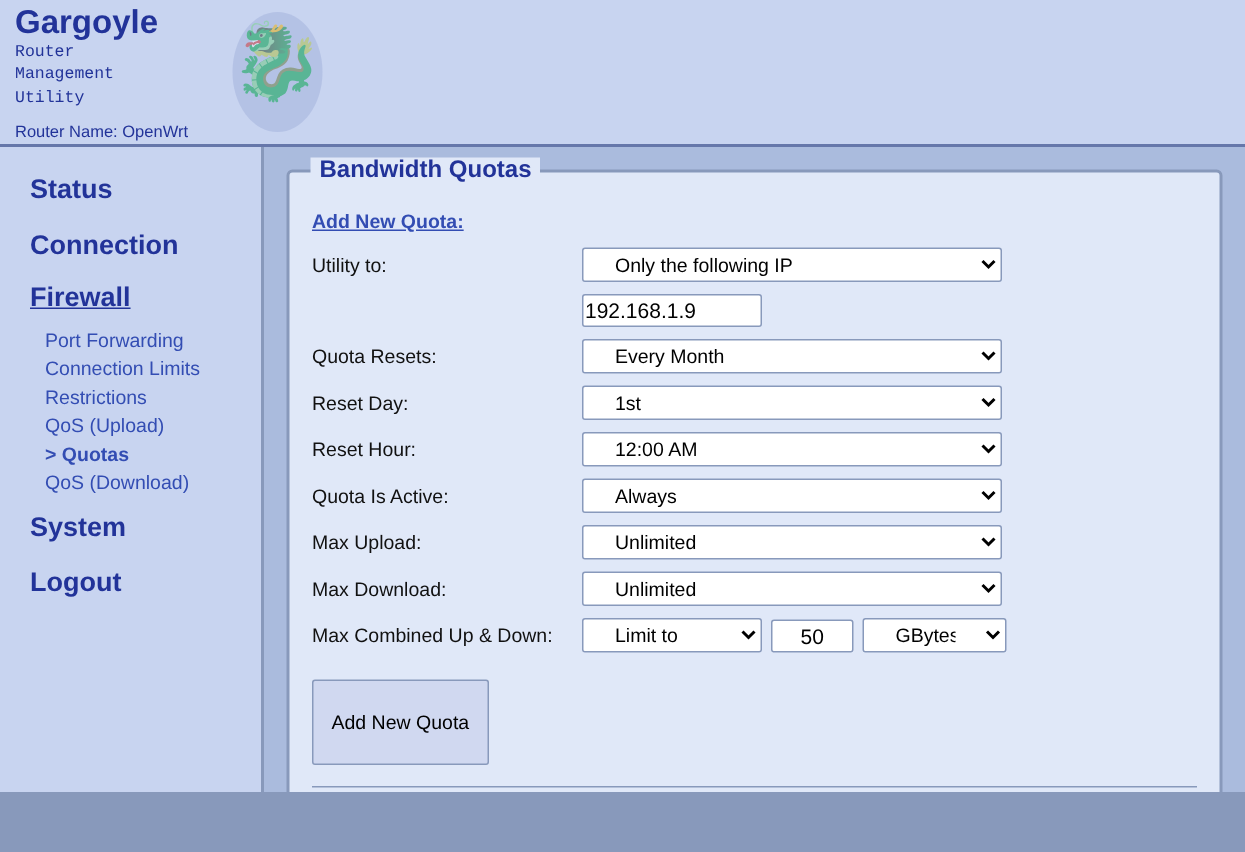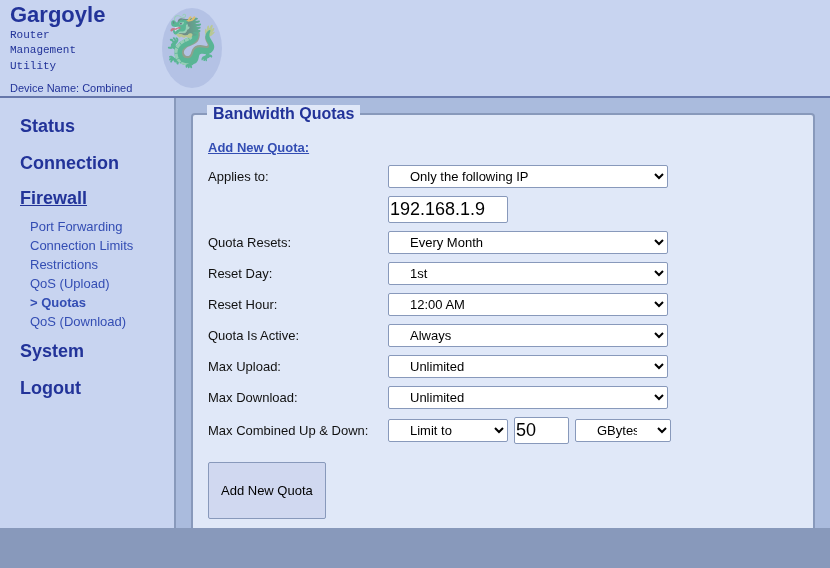--- a/index.html
+++ b/index.html
@@ -132,31 +132,31 @@
       border: 1px solid #8899bb;
       background: white;
       font-size: 13px;
       border-radius: 2px;
       cursor: pointer;
     }
     input[type="text"] {
       width: 120px;
       padding: 2px 1px;
       border: 1px solid #8899bb;
-      font-size: 18px;
+      font-size: 14px;
       border-radius: 2px;
     }
 
     .combined-row {
       display: flex;
       align-items: center;
       gap: 6px;
     }
     .combined-row select { width: 120px; }
-    .combined-row input[type="text"] { width: 60px; }
+    .combined-row input[type="text"] { width: 60px; text-align: center; }
     .combined-row select.unit { width: 80px; }
 
     .add-quota-btn {
       margin-top: 10px;
       padding: 20px 12px;
       background: #d0d8f0;
       border: 1px solid #8899bb;
       font-size: 13px;
       cursor: pointer;
       border-radius: 2px;
@@ -200,21 +200,21 @@
 <body>
 
 <div class="header">
   <div class="header-text">
     <div class="header-title">Gargoyle</div>
     <div class="header-sub">
       <div>Router</div>
       <div>Management</div>
       <div>Utility</div>
     </div>
-    <div class="header-device">Device Name: Combined</div>
+    <div class="header-device">Router Name: OpenWrt</div>
   </div>
 
   <svg class="dragon-icon" viewBox="0 0 80 100" xmlns="http://www.w3.org/2000/svg">
     <ellipse cx="40" cy="50" rx="30" ry="40" fill="#8899cc" opacity="0.3"></ellipse>
     <text x="40" y="60" text-anchor="middle" font-size="50" fill="#334db3" opacity="0.5">🐉</text>
   </svg>
 </div>
 
 <div class="layout">
 
@@ -236,21 +236,21 @@
 
   <div class="main">
     <div class="panel-frame">
       <div class="panel-frame-title">Bandwidth Quotas</div>
 
       <div style="margin-top:10px;">
         <div class="section-label">Add New Quota:</div>
 
         
         <div class="form-row">
-          <div class="form-label">Applies to:</div>
+          <div class="form-label">Utility to:</div>
           <div class="form-control">
             <select>
               <option>Only the following IP</option>
               <option>All IPs</option>
               <option>All IPs Individually</option>
             </select>
           </div>
         </div>
 
         

